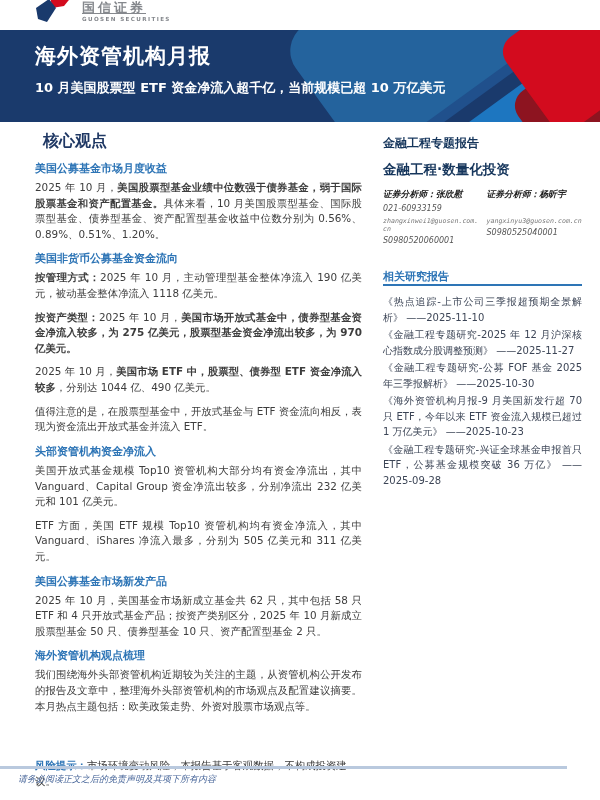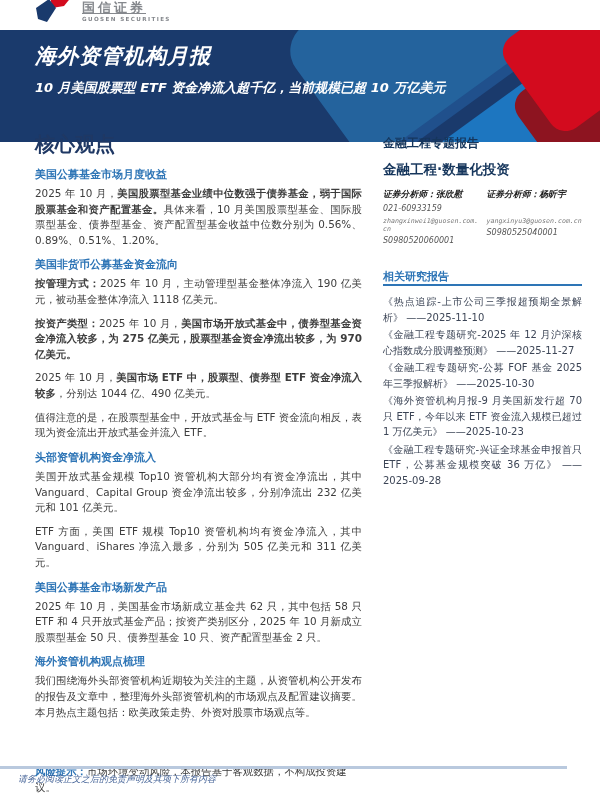--- a/index.html
+++ b/index.html
@@ -7,33 +7,33 @@
     width:600px;height:800px;position:relative;background:#ffffff;
     font-family:"DejaVu Sans","Liberation Sans",sans-serif;overflow:hidden;
   }
   
   .logo-row{position:absolute;top:-5px;left:35px;display:flex;align-items:flex-end;gap:7px;}
   .logo-mark{width:40px;height:30px;}
   .logo-text{display:flex;flex-direction:column;line-height:1;padding-bottom:2px;}
   .logo-cn{font-size:13px;font-weight:bold;color:#85888d;letter-spacing:3px;text-decoration:underline;}
   .logo-en{font-size:5.6px;color:#85888d;letter-spacing:1.4px;margin-top:3px;font-weight:bold;}
   
-  .band{position:absolute;top:30px;left:0;width:600px;height:112px;background:#1a3a6c;overflow:hidden;font-style:italic;}
+  .band{position:absolute;top:30px;left:0;width:600px;height:92px;background:#1a3a6c;overflow:hidden;}
   .band .shp{position:absolute;}
   .b0{left:330px;top:-50px;width:250px;height:120px;background:#20508c;transform:rotate(-36deg);border-radius:22px;}
   .b1{right:-30px;top:-100px;width:340px;height:150px;background:#24639d;transform:rotate(-36deg);border-radius:30px;}
   .b2{right:-85px;top:55px;width:300px;height:92px;background:#1d76c0;transform:rotate(-36deg);border-radius:46px;}
   .rdark{right:-42px;top:28px;width:112px;height:112px;background:#8d1420;transform:rotate(-36deg);border-radius:18px;}
   .rmain{right:-30px;top:-26px;width:112px;height:112px;background:#d30b1e;transform:rotate(-36deg);border-radius:18px;}
   .band-title{position:absolute;left:35px;top:12px;font-size:21px;font-weight:bold;color:#ffffff;letter-spacing:1px;}
   .band-sub{position:absolute;left:35px;top:49px;font-size:13px;font-weight:bold;color:#ffffff;}
   
   .col-left{position:absolute;left:35px;top:131px;width:327px;}
   .col-right{position:absolute;left:383px;top:135px;width:199px;}
-  .core-heading{font-size:20px;font-weight:bold;color:#1f3864;margin:0 0 9px 0;}
+  .core-heading{font-size:16px;font-weight:bold;color:#1f3864;margin:0 0 9px 8px;}
   .sec-title{font-size:11px;font-weight:bold;color:#2e75b6;margin:9px 0 4px 0;}
   .para{font-size:10.4px;color:#3d3d3d;line-height:1.5;text-align:justify;margin:0 0 8px 0;}
   .risk{margin-top:44px;font-size:10.4px;color:#3d3d3d;line-height:1.5;}
   .risk-label{color:#2e75b6;font-weight:bold;}
   
   .rt-type{font-size:12px;font-weight:bold;color:#16365c;margin:0 0 9px 0;}
   .rt-cat{font-size:13.5px;font-weight:bold;color:#16365c;margin:0 0 10px 0;}
   .analysts{display:flex;gap:8px;font-style:italic;}
   .analyst{width:98px;}
   .a-label{font-size:8.8px;font-weight:bold;color:#1c1c1c;white-space:nowrap;margin-bottom:3px;}

